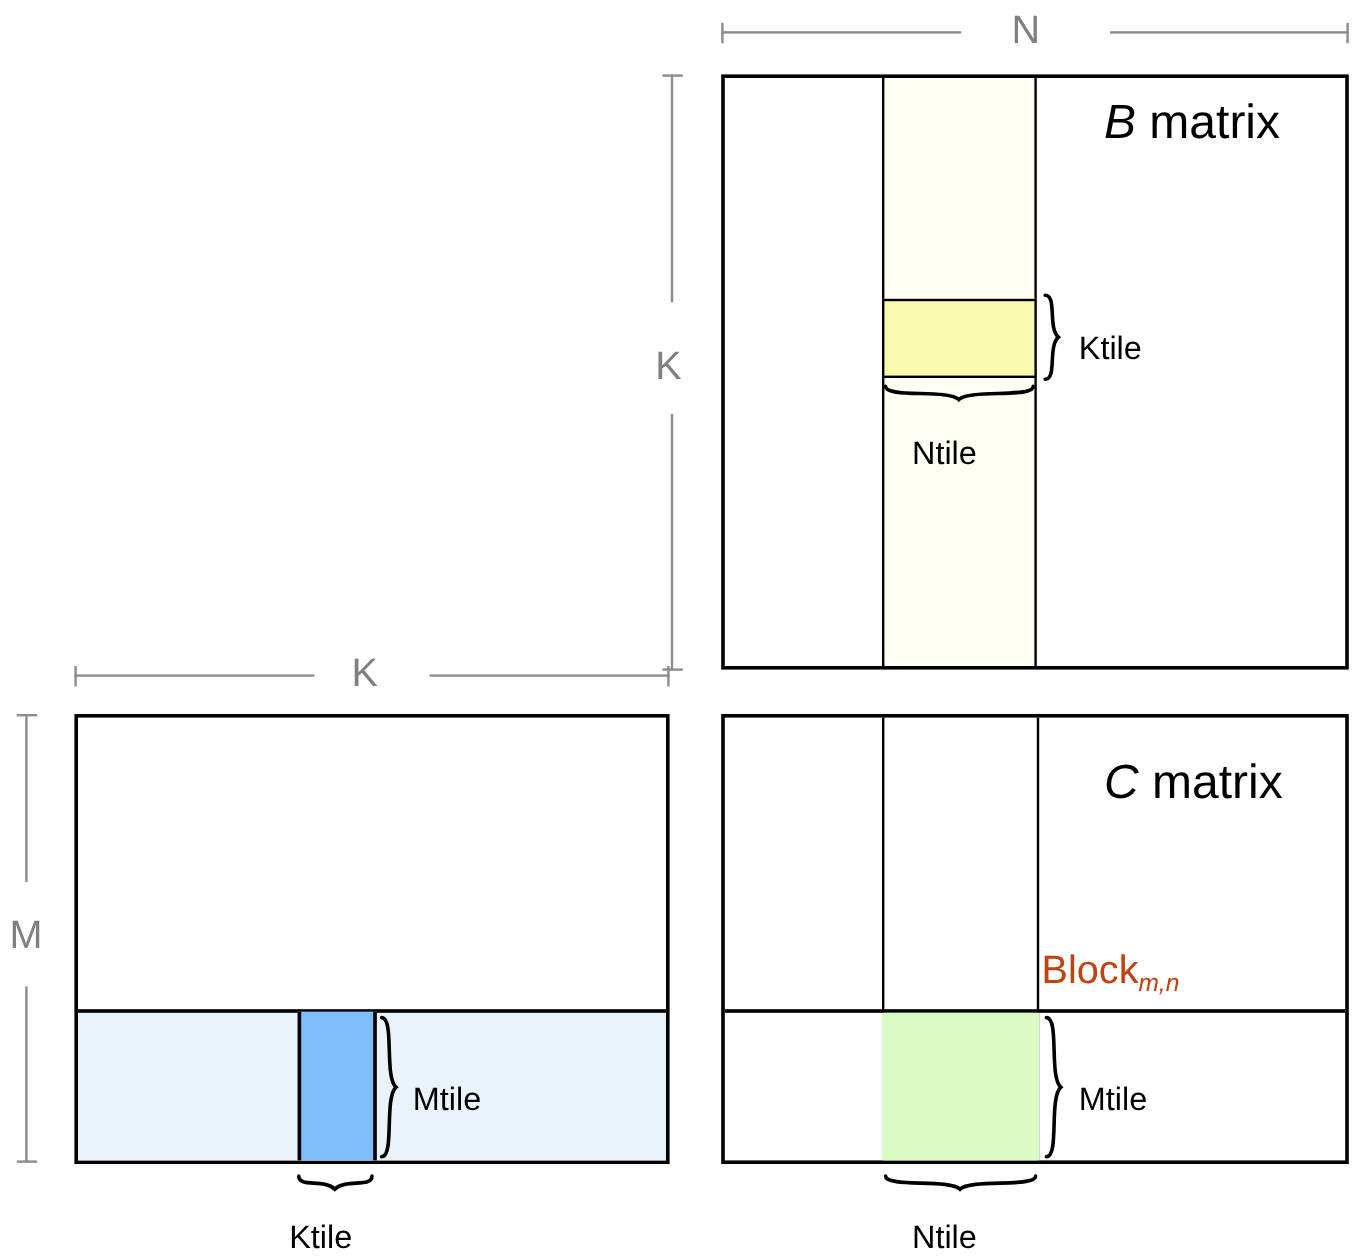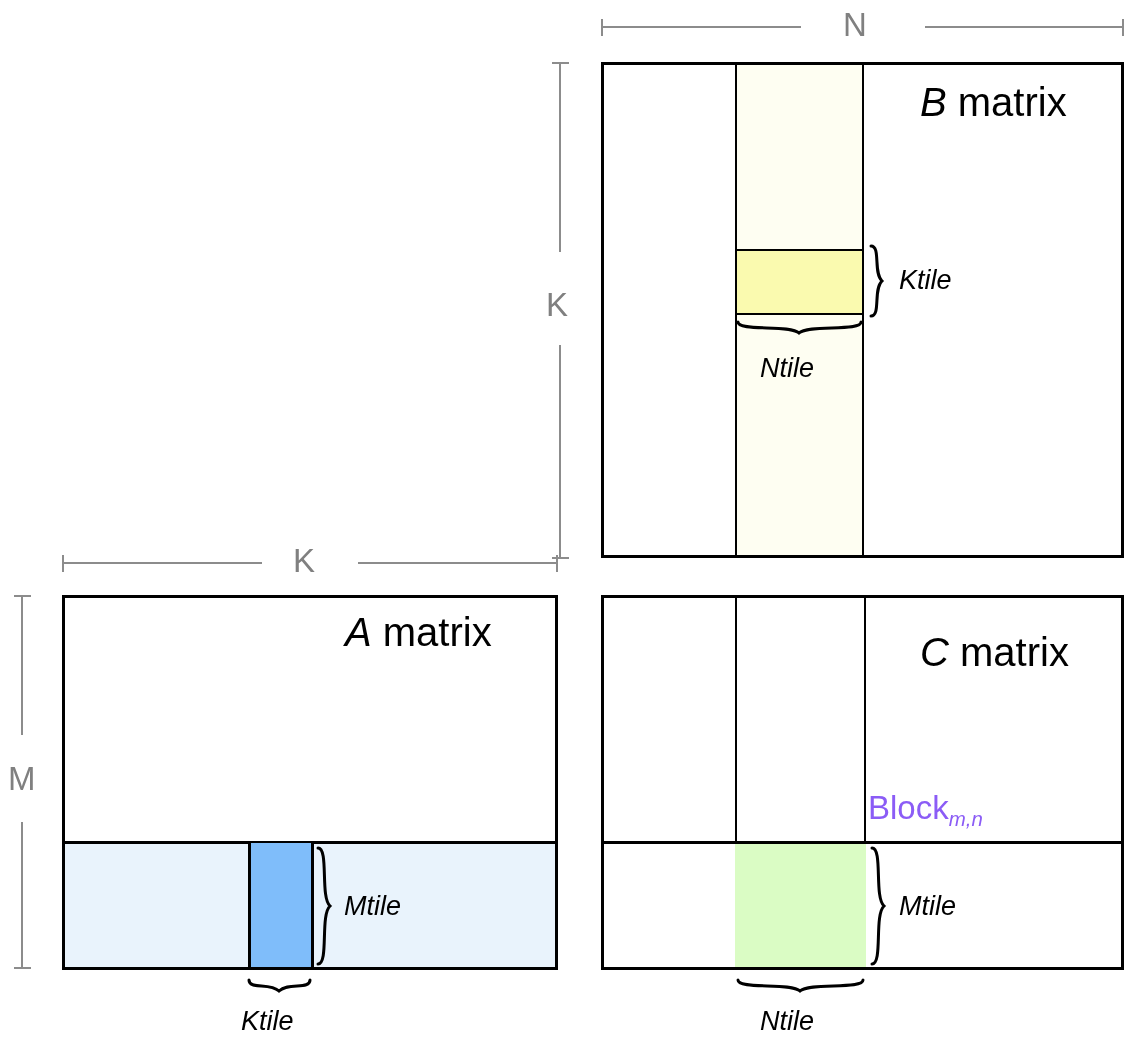--- a/index.html
+++ b/index.html
@@ -43,31 +43,31 @@
     line-height: 1;
   }
   .matrix-title .it {
     font-style: italic;
   }
 
   
   .tile-label {
     position: absolute;
     font-size: 27px;
-    font-style: italic;
     color: #000000;
     white-space: nowrap;
     line-height: 1;
+    margin-top: 10px;
   }
 
   
   .block-label {
     position: absolute;
     font-size: 33px;
-    color: #8b5cf6;
+    color: #c2410c;
     white-space: nowrap;
     line-height: 1;
   }
   .block-label sub {
     font-style: italic;
     font-size: 0.62em;
     vertical-align: baseline;
     position: relative;
     top: 0.32em;
   }
@@ -179,23 +179,20 @@
   <svg style="position:absolute; left:316px; top:845px;" width="26" height="122">
     <path d="M 2 3 C 13 3, 4 52, 14 61 C 4 70, 13 119, 2 119" fill="none" stroke="#000000" stroke-width="3" stroke-linecap="round"></path>
   </svg>
   <div class="tile-label" style="left:344px; top:893px;">Mtile</div>
 
   <svg style="position:absolute; left:246px; top:978px;" width="68" height="24">
     <path d="M 3 2 C 3 12, 24 4, 33 13 C 42 4, 64 12, 64 2" fill="none" stroke="#000000" stroke-width="3" stroke-linecap="round"></path>
   </svg>
   <div class="tile-label" style="left:241px; top:1008px;">Ktile</div>
 
-  <div class="matrix-title" style="left:345px; top:612px;">
-    <span class="it">A</span><span> matrix</span>
-  </div>
 
   <div class="matrix-box" style="left:601px; top:595px; width:523px; height:375px;">
 
     <div class="thin-line" style="left:131px; top:0px; width:2px; height:369px;"></div>
     <div class="thin-line" style="left:260px; top:0px; width:2px; height:369px;"></div>
 
     <div class="thin-line" style="left:0px; top:243px; width:517px; height:3px;"></div>
 
     <div class="fill" style="left:131px; top:246px; width:131px; height:123px; background:#dafcc4;"></div>
   </div>

